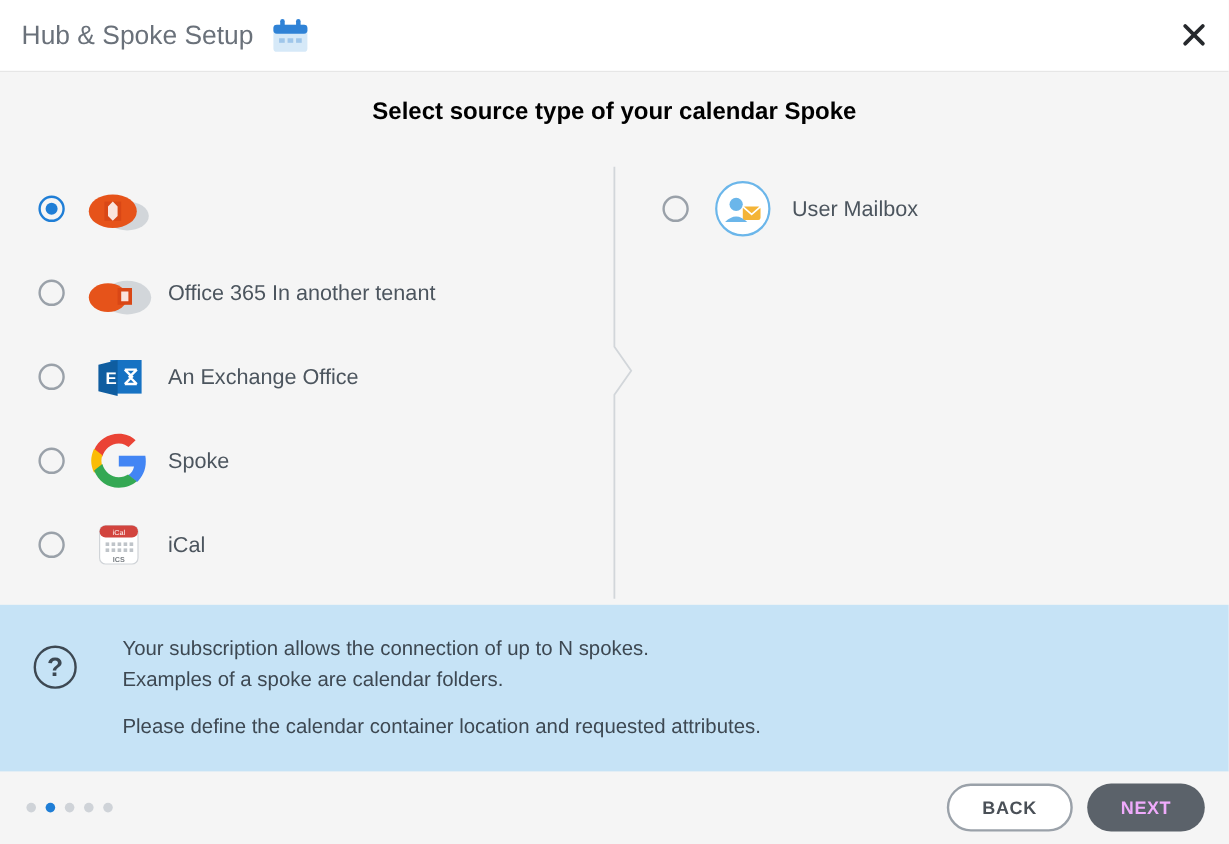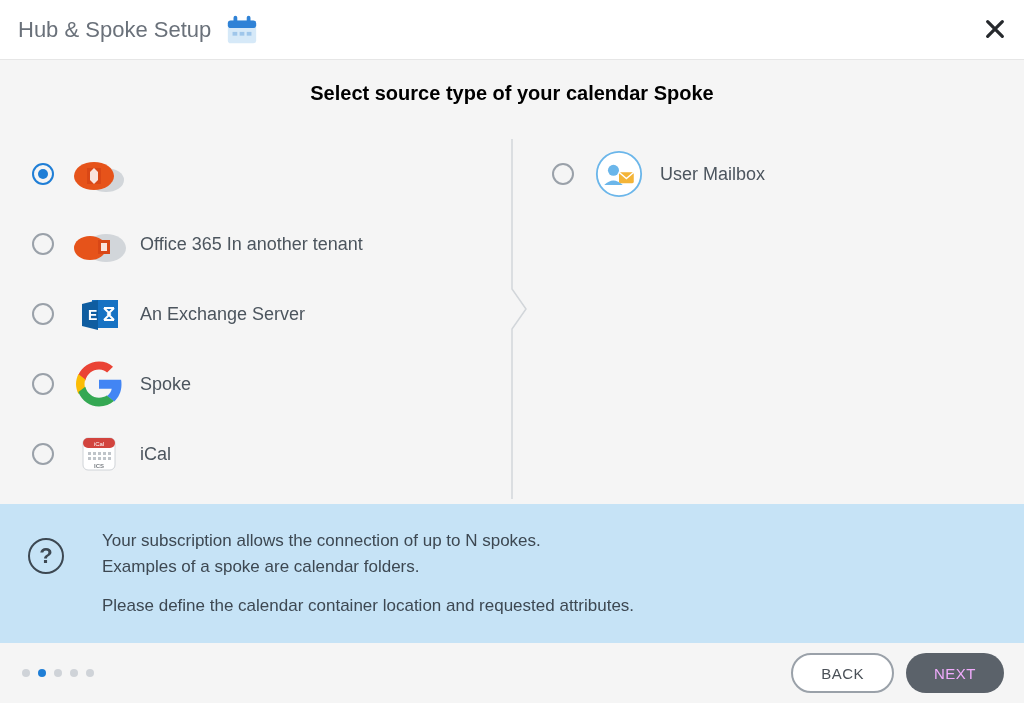--- a/index.html
+++ b/index.html
@@ -164,21 +164,21 @@
     height: 8px;
     border-radius: 50%;
     background: #cfd3d8;
   }
   .dot.active { background: #1f7ed6; }
   .btn {
     height: 40px;
     padding: 0 28px;
     border-radius: 20px;
     font-size: 15px;
-    font-weight: 400;
+    font-weight: 700;
     letter-spacing: 0.5px;
     cursor: pointer;
     border: none;
     margin-left: 12px;
     display: inline-flex;
     align-items: center;
     justify-content: center;
   }
   .btn.back {
     background: #fff;
@@ -248,21 +248,21 @@
       <div class="option">
         <span class="radio"></span>
         <span class="opt-icon">
           <svg viewBox="0 0 58 48">
             <rect x="22" y="10" width="26" height="28" fill="#1672c3"></rect>
             <polygon points="12,14 28,10 28,40 12,36" fill="#0f5da0"></polygon>
             <text x="18" y="30" fill="#fff" font-size="14" font-weight="700">E</text>
             <path d="M34 18 L44 18 M34 30 L44 30 M44 18 L38 24 L44 30 M34 18 L40 24 L34 30" stroke="#fff" stroke-width="2" fill="none"></path>
           </svg>
         </span>
-        <span class="opt-label">An Exchange Server</span>
+        <span class="opt-label">An Exchange Office</span>
       </div>
 
       <div class="option">
         <span class="radio"></span>
         <span class="opt-icon">
           <svg viewBox="0 0 48 48">
             <path fill="#EA4335" d="M24 9.5c3.9 0 6.6 1.7 8.1 3.1l5.9-5.8C34.4 3.4 29.7 1.5 24 1.5 14.8 1.5 6.9 7 3.4 15l6.9 5.4C12 14.2 17.5 9.5 24 9.5z"></path>
             <path fill="#4285F4" d="M46.5 24.5c0-1.6-.1-3.2-.4-4.7H24v9h12.7c-.5 3-2.2 5.5-4.7 7.2l7.2 5.6c4.2-3.9 7.3-9.7 7.3-17.1z"></path>
             <path fill="#FBBC05" d="M10.3 28.6c-.5-1.5-.8-3-.8-4.6s.3-3.1.8-4.6l-6.9-5.4C1.9 17.4 1 20.6 1 24s.9 6.6 2.4 10l6.9-5.4z"></path>
             <path fill="#34A853" d="M24 46.5c6.1 0 11.2-2 14.9-5.4l-7.2-5.6c-2 1.4-4.7 2.2-7.7 2.2-6.5 0-12-4.7-13.7-11l-6.9 5.4C6.9 41 14.8 46.5 24 46.5z"></path>

